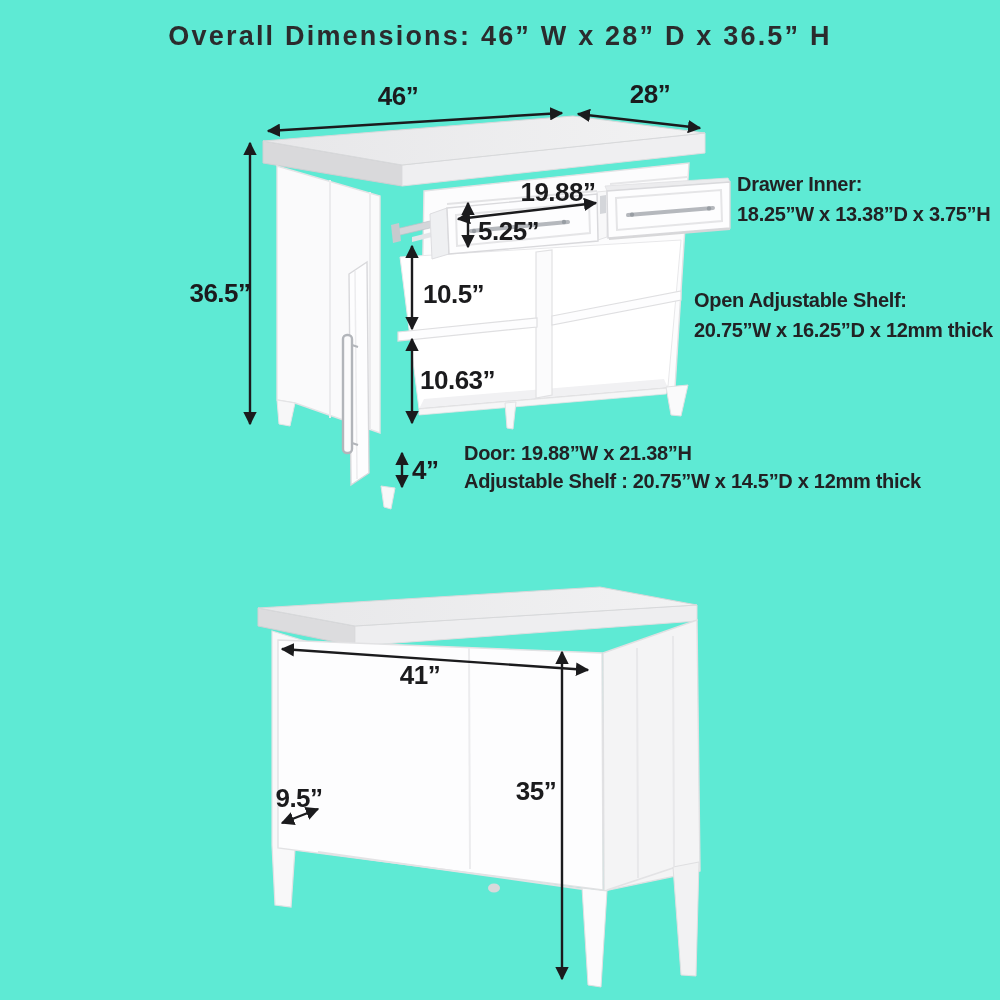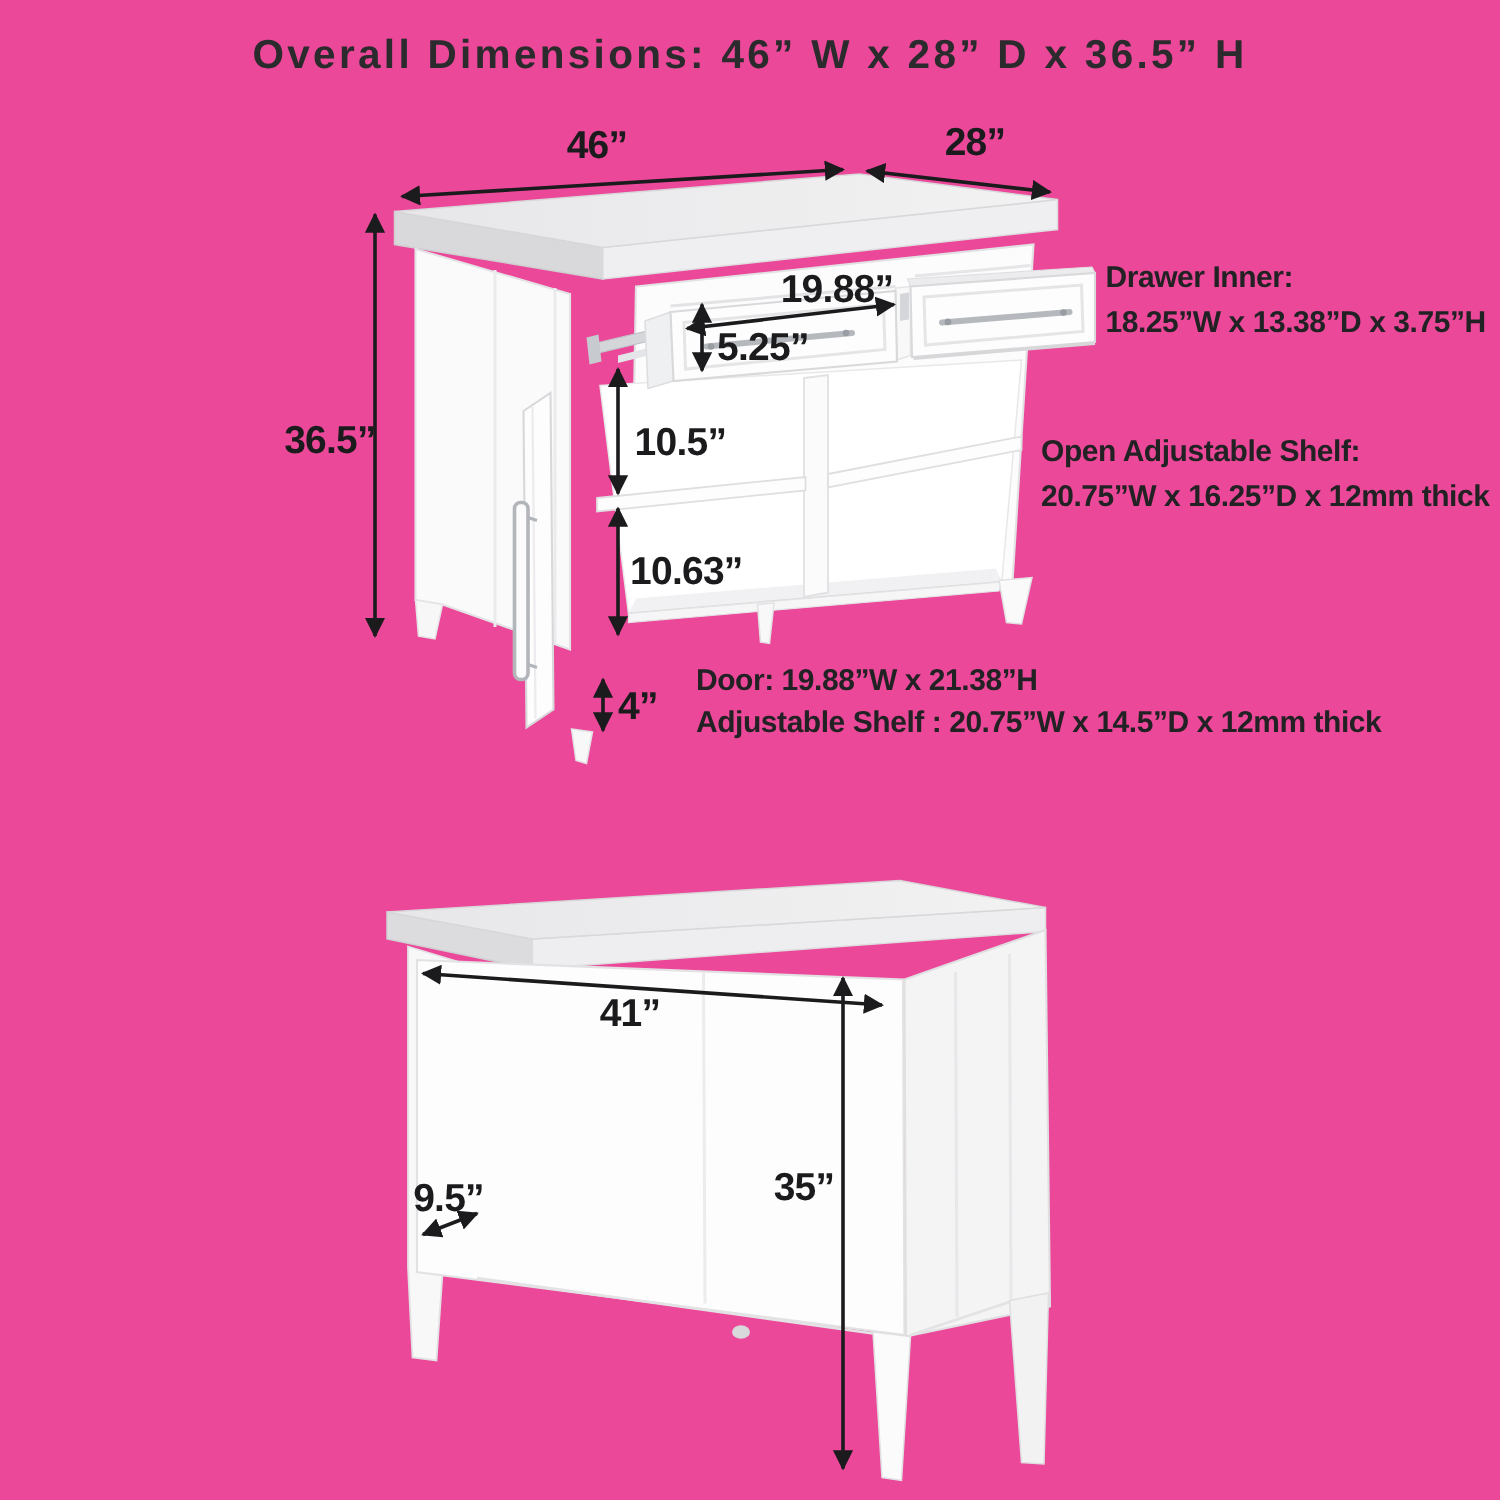--- a/index.html
+++ b/index.html
@@ -1,17 +1,17 @@
 <!DOCTYPE html>
 <html><head>
 <meta charset="utf-8">
 <style>
   html,body { margin:0; padding:0; background:#ffffff; }
   .stage {
-    position:relative; width:1000px; height:1000px; background:#ec4899;
+    position:relative; width:1000px; height:1000px; background:#5eead4;
     font-family:"Liberation Sans", sans-serif; overflow:hidden;
   }
   svg { display:block; }
   .ttl  { font:700 27px "Liberation Sans", sans-serif; letter-spacing:2.2px; fill:#2b2b2d; }
   .dim  { font:700 26px "Liberation Sans", sans-serif; letter-spacing:-0.5px; fill:#1b1b1d; }
   .note { font:700 20px "Liberation Sans", sans-serif; letter-spacing:-0.3px; fill:#222224; }
   .arrow { stroke:#1b1b1d; stroke-width:2.4; fill:none; }
   .edge  { fill:none; }
 </style>
 </head>

